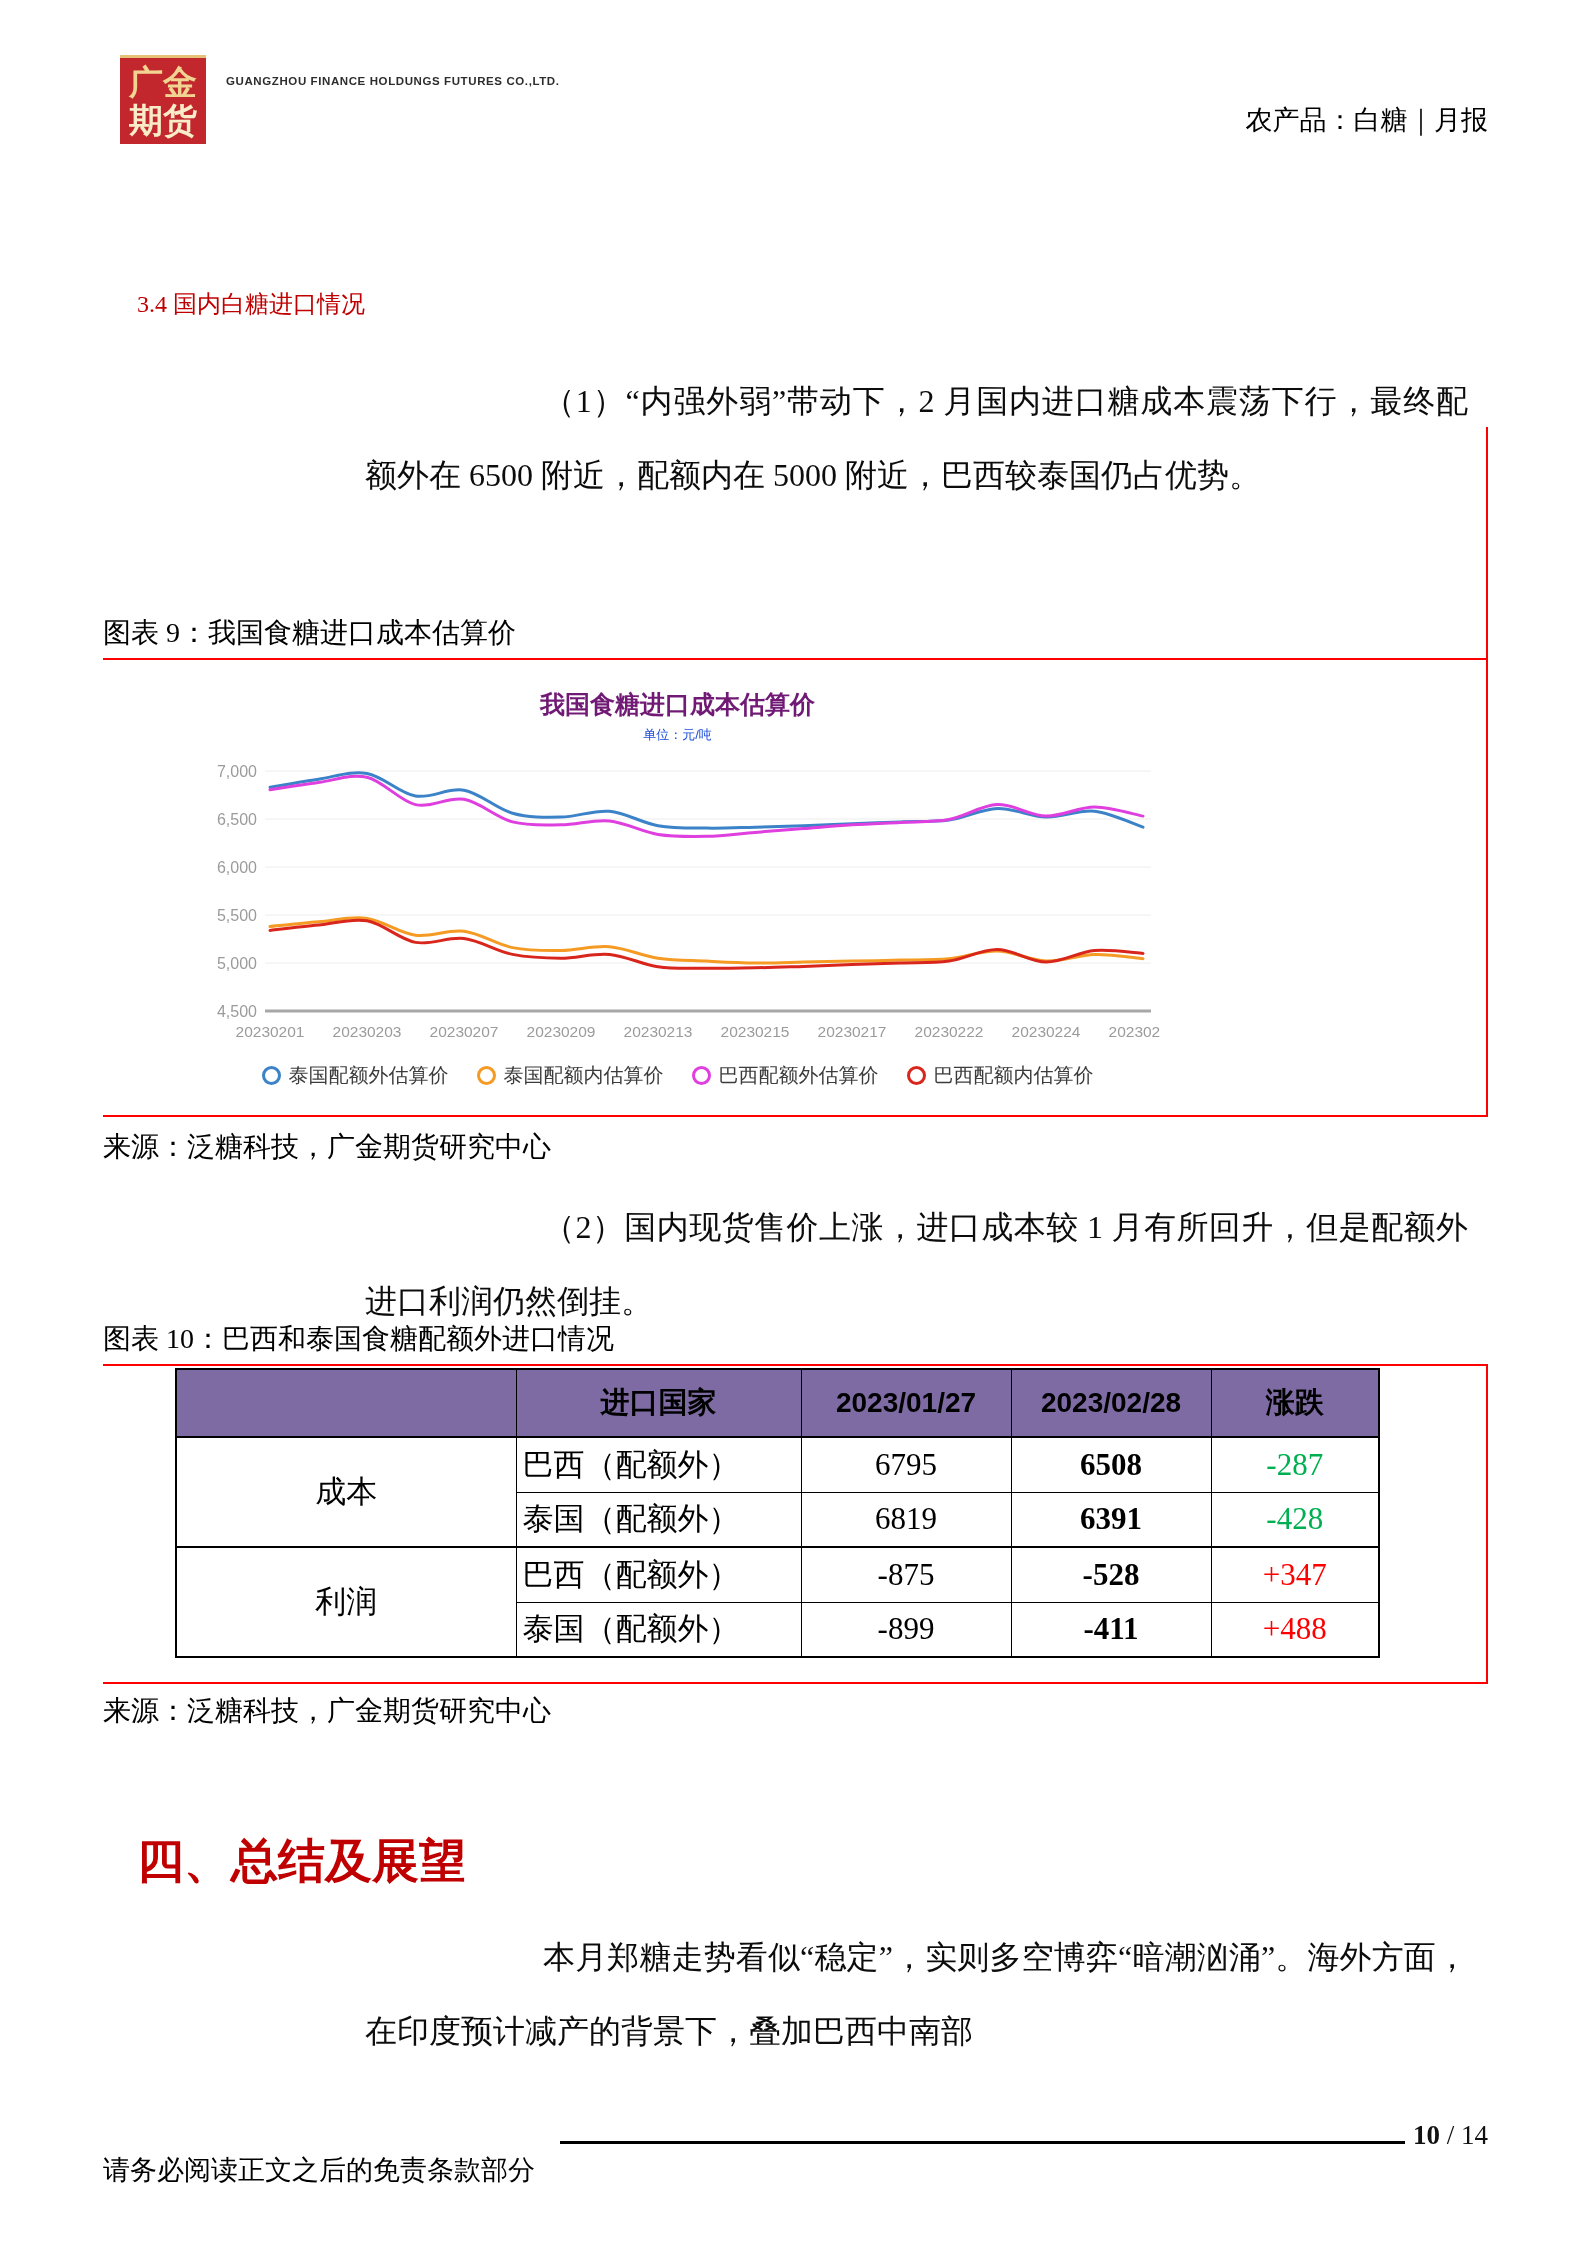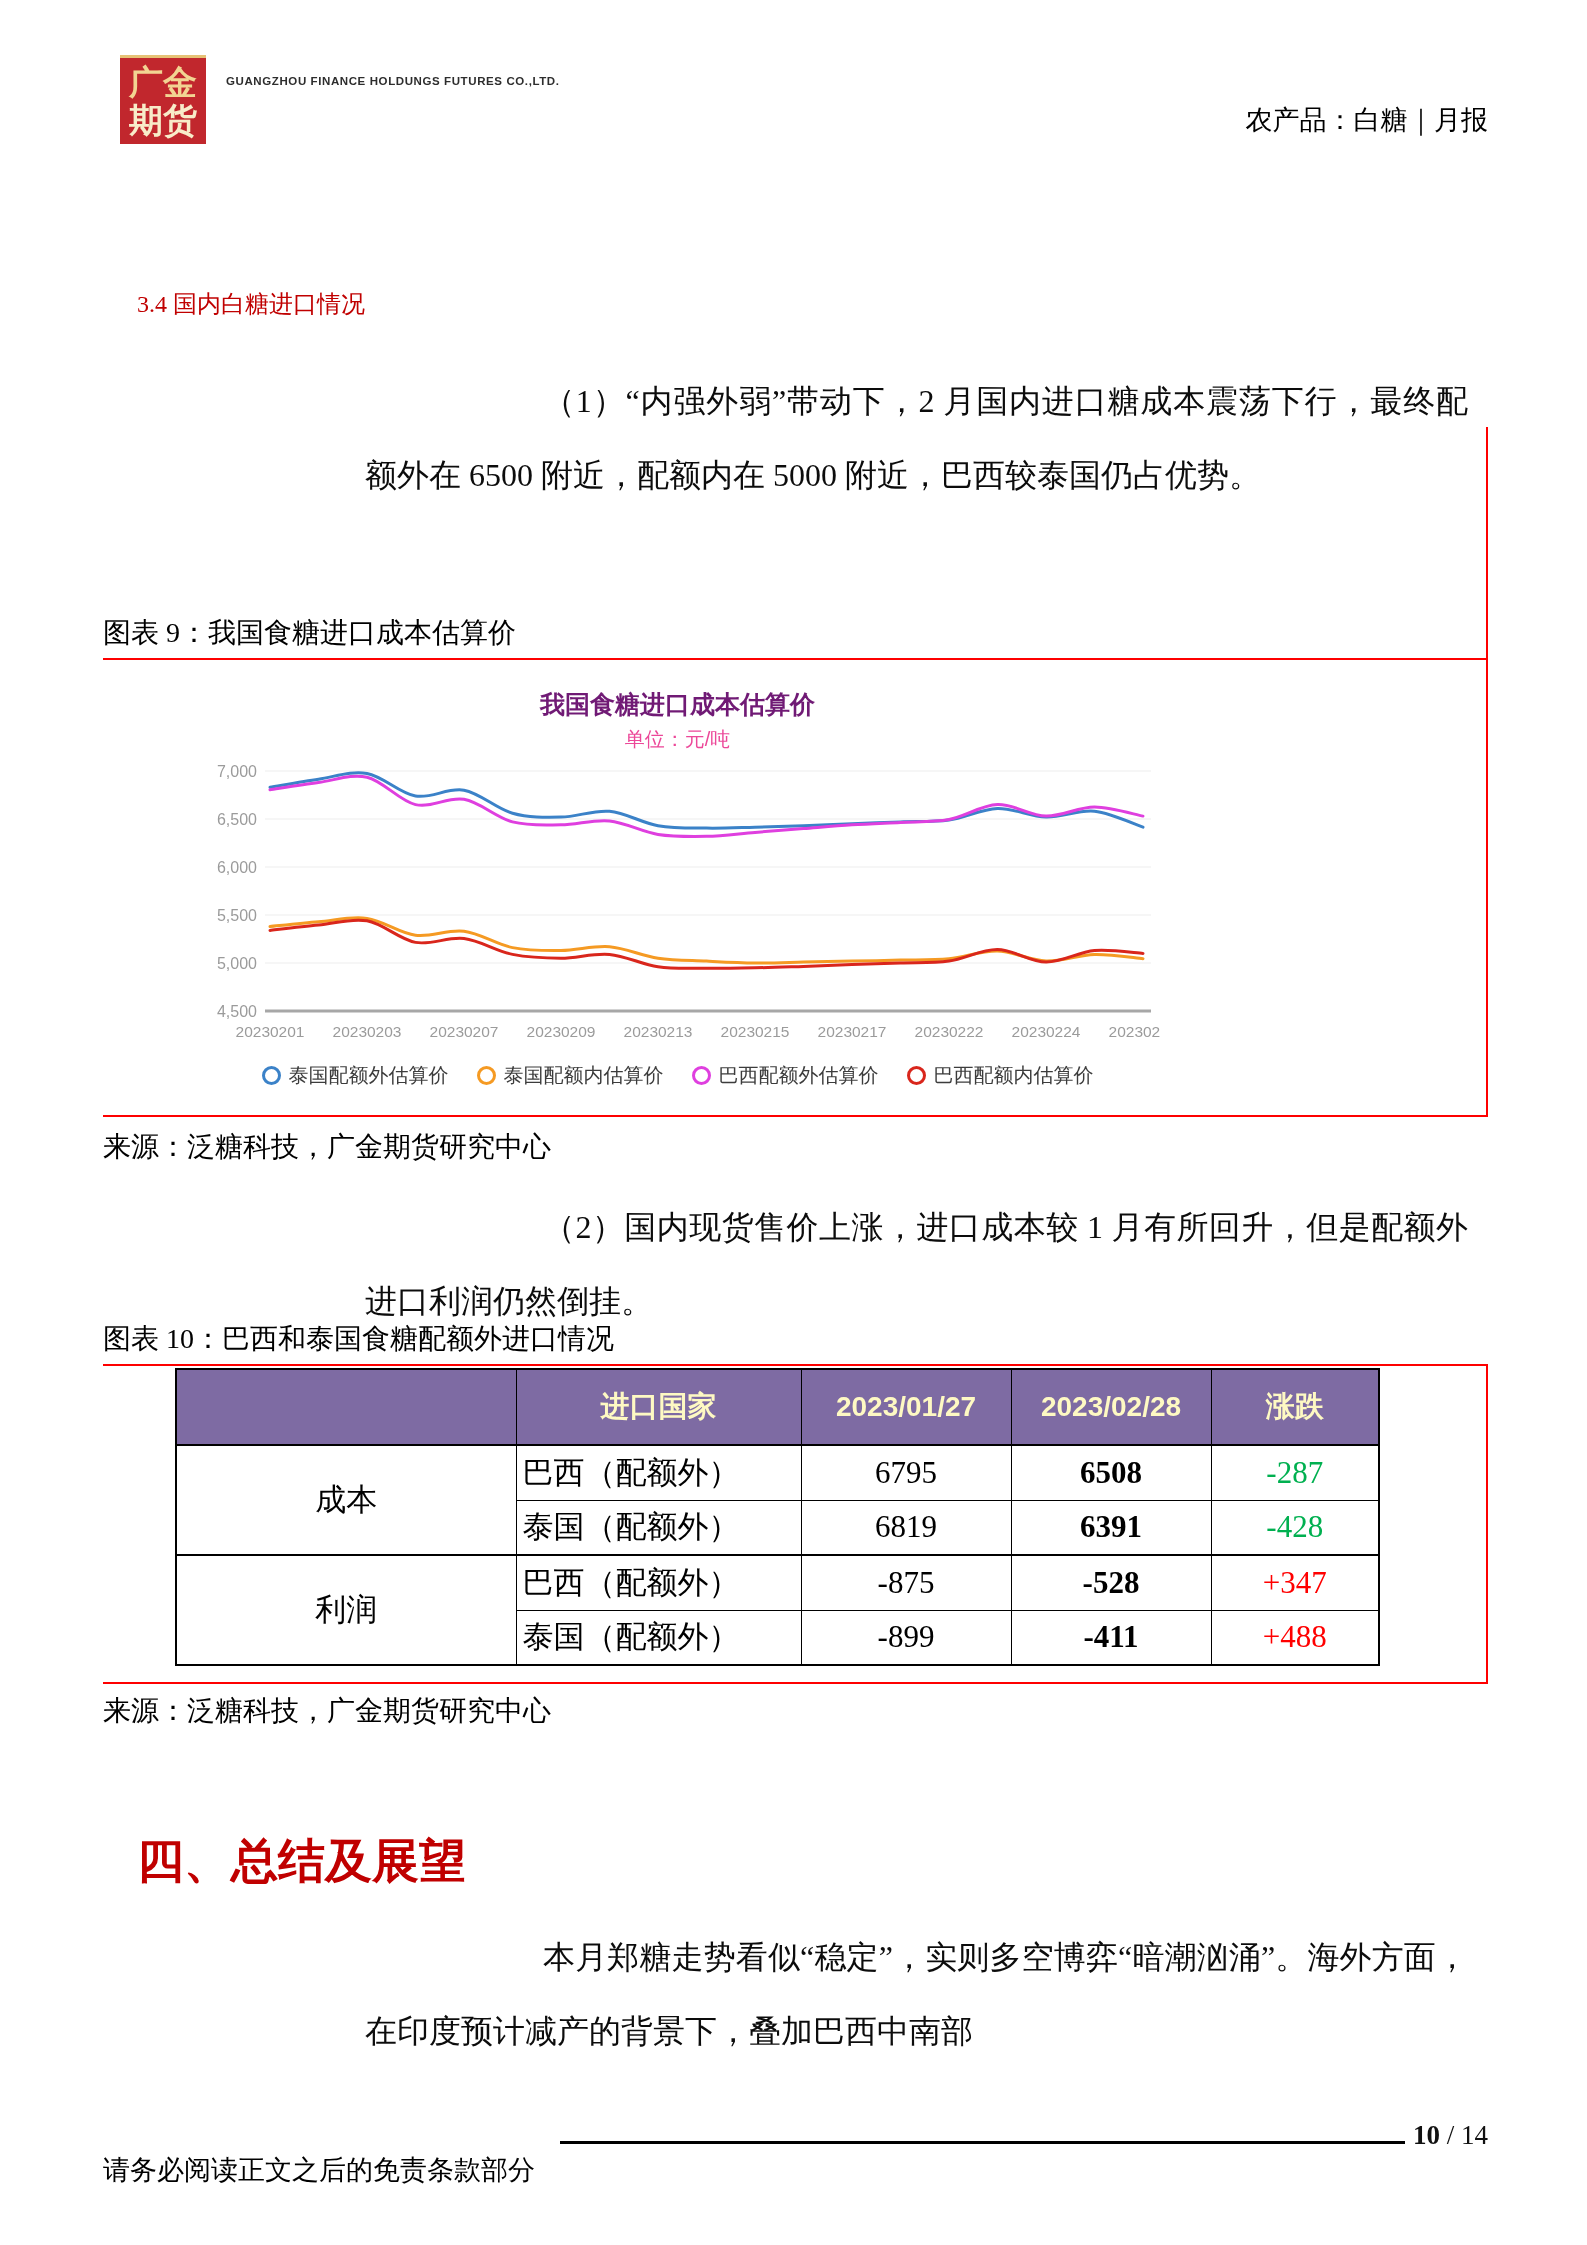--- a/index.html
+++ b/index.html
@@ -33,32 +33,32 @@
   .redrule{left:103px;width:1385px;height:2px;background:var(--rule-red,#fe0000);}
   .rr1{top:658px;} .rr2{top:1115px;} .rr3{top:1364px;} .rr4{top:1682px;}
   .redvert{width:2px;background:var(--rule-red,#fe0000);left:1486px;}
   .rv1{top:427px;height:690px;} .rv2{top:1364px;height:320px;}
 
   
   .chart{left:195px;top:664px;width:965px;height:450px;background:#fff;
          font-family:"Liberation Sans",sans-serif;}
   .chart .ct{position:absolute;top:24px;width:100%;text-align:center;font-size:25px;
              font-weight:bold;color:#701a75;}
-  .chart .cs{position:absolute;top:62px;width:100%;text-align:center;font-size:20px;color:#ec4899;}
+  .chart .cs{position:absolute;top:62px;width:100%;text-align:center;font-size:13px;color:#1d4ed8;}
   .chart svg{position:absolute;top:92px;left:0;}
   .legend{position:absolute;top:398px;width:100%;display:flex;justify-content:center;gap:28px;}
   .legend .item{display:flex;align-items:center;gap:8px;font-size:20px;color:#3c3c3c;}
   .legend .ring{width:13px;height:13px;border-radius:50%;border:3px solid #000;background:#fff;}
 
   
   .tbl{left:175px;top:1368px;border-collapse:collapse;table-layout:fixed;
        font-size:31px;color:#000;}
   .tbl th,.tbl td{border:1px solid #000;text-align:center;padding:0;}
   .tbl tr{height:55px;}
-  .tbl .hdr{height:76px;background:var(--tbl-purple,#7e6ba3);color:#fef9c3;font-weight:normal;border-radius:15px;}
+  .tbl .hdr{height:68px;background:var(--tbl-purple,#7e6ba3);color:#000000;font-weight:normal;border-radius:15px;}
   .tbl .hdr th{border-bottom:2px solid #000;font-size:29px;}
   .tbl .hdr .date{font-family:"Liberation Sans",sans-serif;font-size:28px;}
   .tbl td.country{text-align:left;padding-left:6px;}
   .tbl td.v2{font-weight:bold;}
   .tbl tr.grp td{border-top:2px solid #000;}
   .tbl{border:2px solid #000;}
   .c0{width:340px;} .c1{width:285px;} .c2{width:210px;} .c3{width:200px;} .c4{width:168px;}
 
   
   .foot-text{left:103px;top:2120px;font-size:27px;color:#000;margin-top:32px;}

